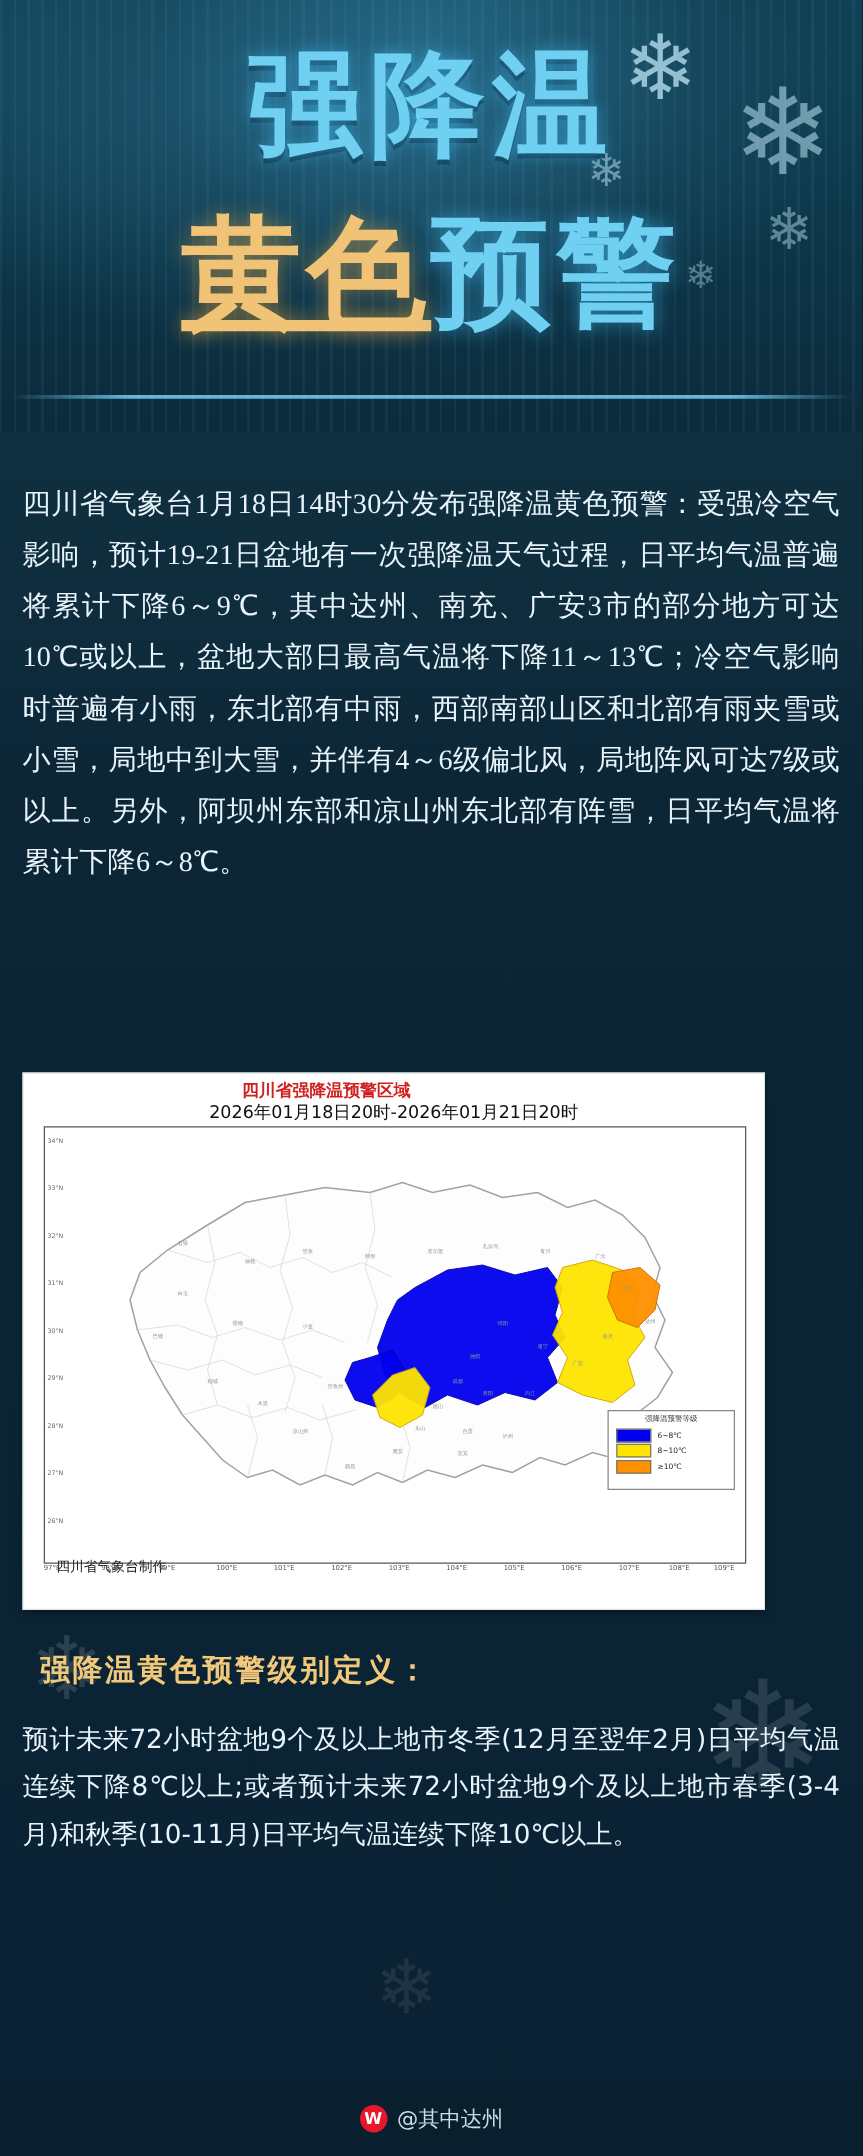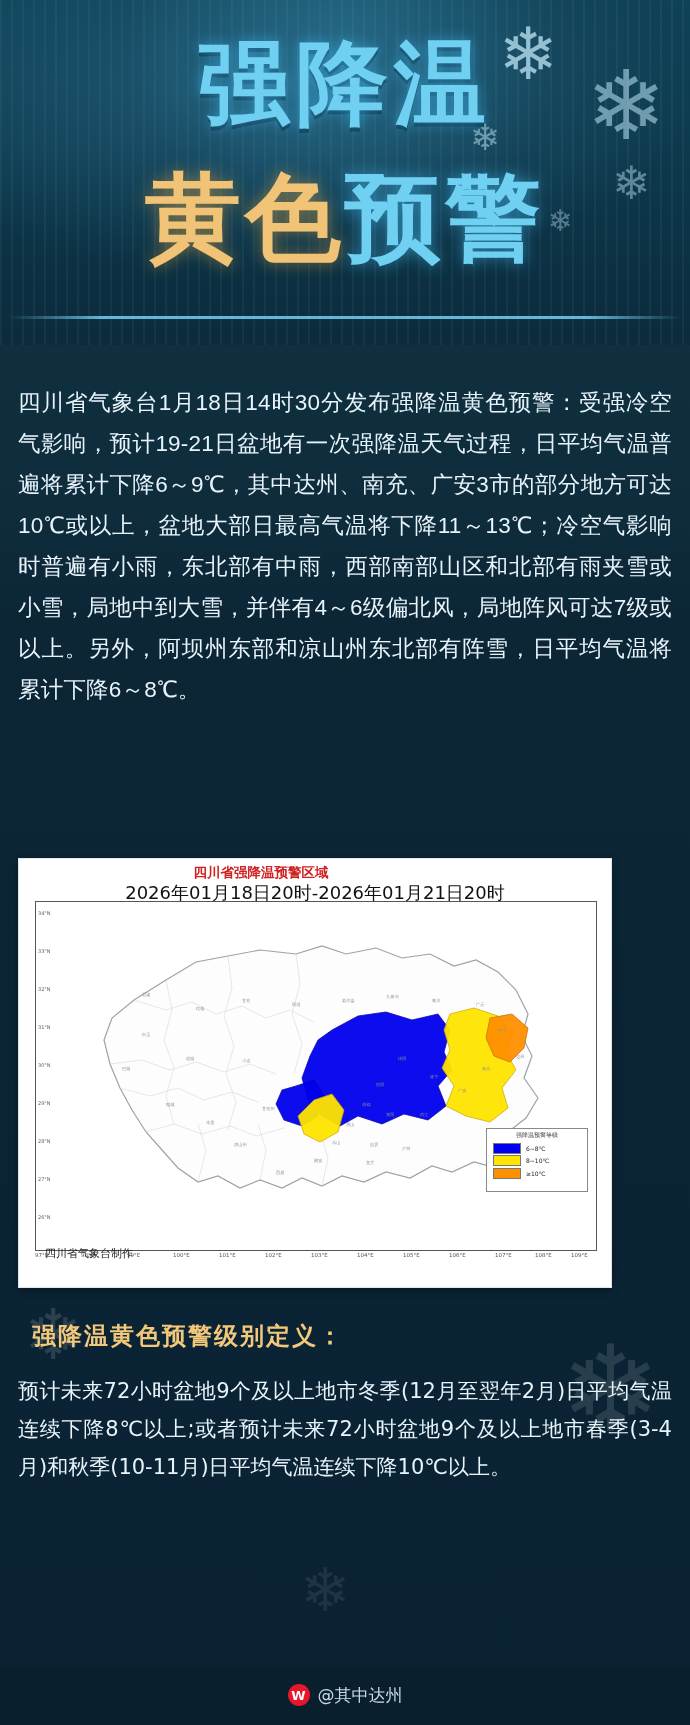--- a/index.html
+++ b/index.html
@@ -39,21 +39,21 @@
     font-weight:bold; font-size:92px; letter-spacing:6px;
     color:#6fd0f2;
     text-shadow:0 0 14px rgba(60,170,220,0.75), 0 4px 0 rgba(10,40,60,0.6);
   }
   .title-line2 {
     position:absolute; left:0; top:155px; width:690px; text-align:center;
     font-family:"DejaVu Sans", sans-serif;
     font-weight:bold; font-size:96px; letter-spacing:4px;
     white-space:nowrap;
   }
-  .title-line2 .y { color:#f0c376; text-shadow:0 0 16px rgba(220,160,60,0.55); }
+  .title-line2 .y { color:#f0c376; text-shadow:0 0 16px rgba(220,160,60,0.55);text-decoration:underline; }
   .title-line2 .b { color:#6fd0f2; text-shadow:0 0 16px rgba(60,170,220,0.7); }
   .hdr-rule {
     position:absolute; left:8px; top:316px; width:674px; height:3px;
     background:linear-gradient(90deg, rgba(110,205,240,0) 0%, #6fd0f2 14%, #6fd0f2 86%, rgba(110,205,240,0) 100%);
     opacity:.85;
   }
   
   .flake { position:absolute; color:#bfe7f7; opacity:.55; font-family:"DejaVu Sans", sans-serif; line-height:1; }
   .f1 { left:498px; top:18px;  font-size:72px; opacity:.75; }
   .f2 { left:586px; top:58px;  font-size:96px; opacity:.55; }
@@ -61,42 +61,42 @@
   .f4 { left:612px; top:160px; font-size:46px; opacity:.45; }
   .f5 { left:548px; top:206px; font-size:30px; opacity:.4; }
   .f6 { left:24px;  top:1300px; font-size:70px; opacity:.13; color:#ffffff; }
   .f7 { left:560px; top:1330px; font-size:120px; opacity:.12; color:#ffffff; }
   .f8 { left:300px; top:1560px; font-size:60px; opacity:.08; color:#ffffff; }
 
   
   .body-text {
     position:absolute; left:18px; top:382px; width:654px;
     color:#e8f4fb;
-    font-family:Liberation Sans, sans-serif;
+    font-family:Liberation Serif, serif;
     font-size:22.5px;
     line-height:41px;
     letter-spacing:0.2px;
     text-align:justify;
   }
   
   .map-card {
     position:absolute; left:18px; top:858px; width:592px; height:428px;
     background:#ffffff;
     border:1px solid #dfe7ea;
     box-shadow:0 2px 8px rgba(0,0,0,0.35);
     overflow:hidden;
   }
   .map-title {
     position:absolute; left:0; top:5px; width:484px; text-align:center;
     color:#d02020; font-weight:bold; font-size:13.5px;
     font-family:"DejaVu Sans", sans-serif;
   }
   .map-subtitle {
     position:absolute; left:0; top:22px; width:592px; text-align:center;
-    color:#111; font-size:18px; font-family:"DejaVu Sans", sans-serif;
+    color:#111; font-size:14px; font-family:"DejaVu Sans", sans-serif;
   }
   .map-frame {
     position:absolute; left:16px; top:42px; width:560px; height:348px;
     border:1px solid #555; background:#ffffff;
     overflow:hidden;
   }
   .map-land {
     position:absolute; left:10px; top:8px; width:540px; height:330px;
   }
   .grid-lab { position:absolute; font-size:5px; color:#666; font-family:"DejaVu Sans", sans-serif; }

